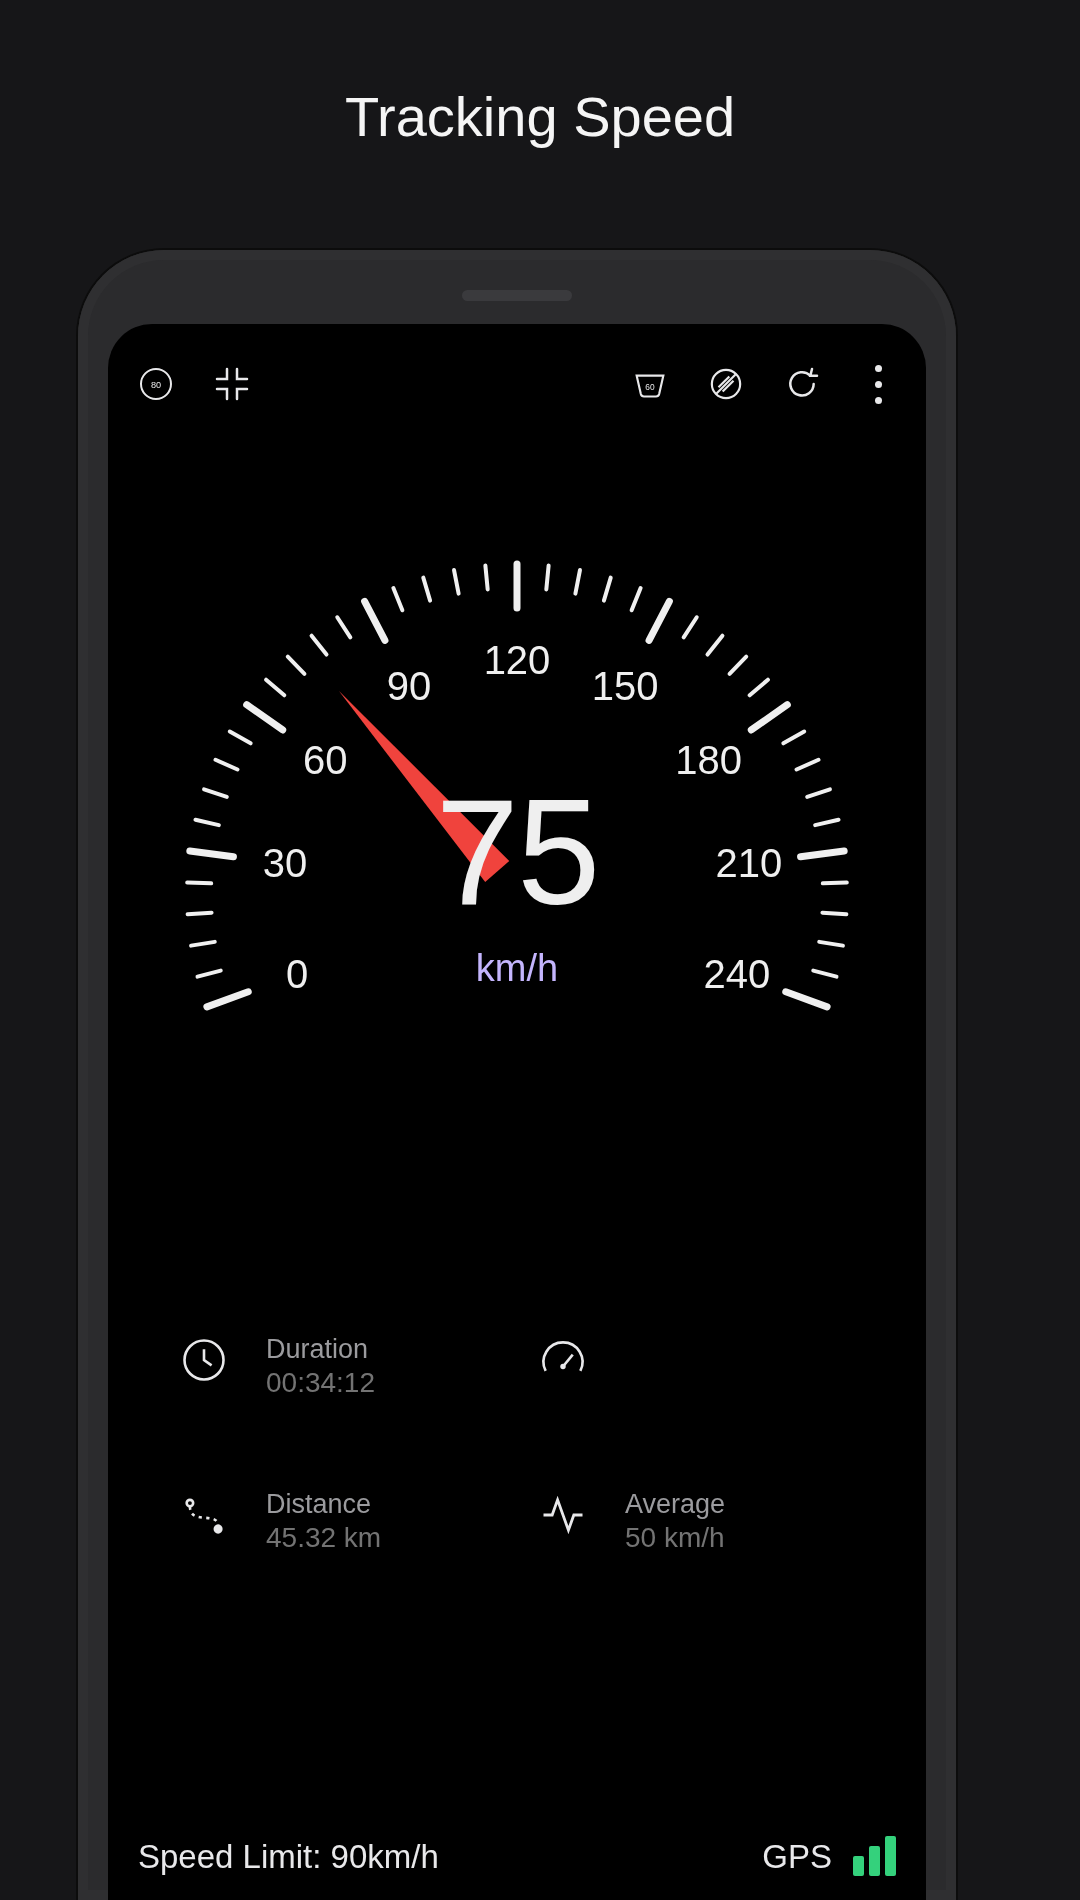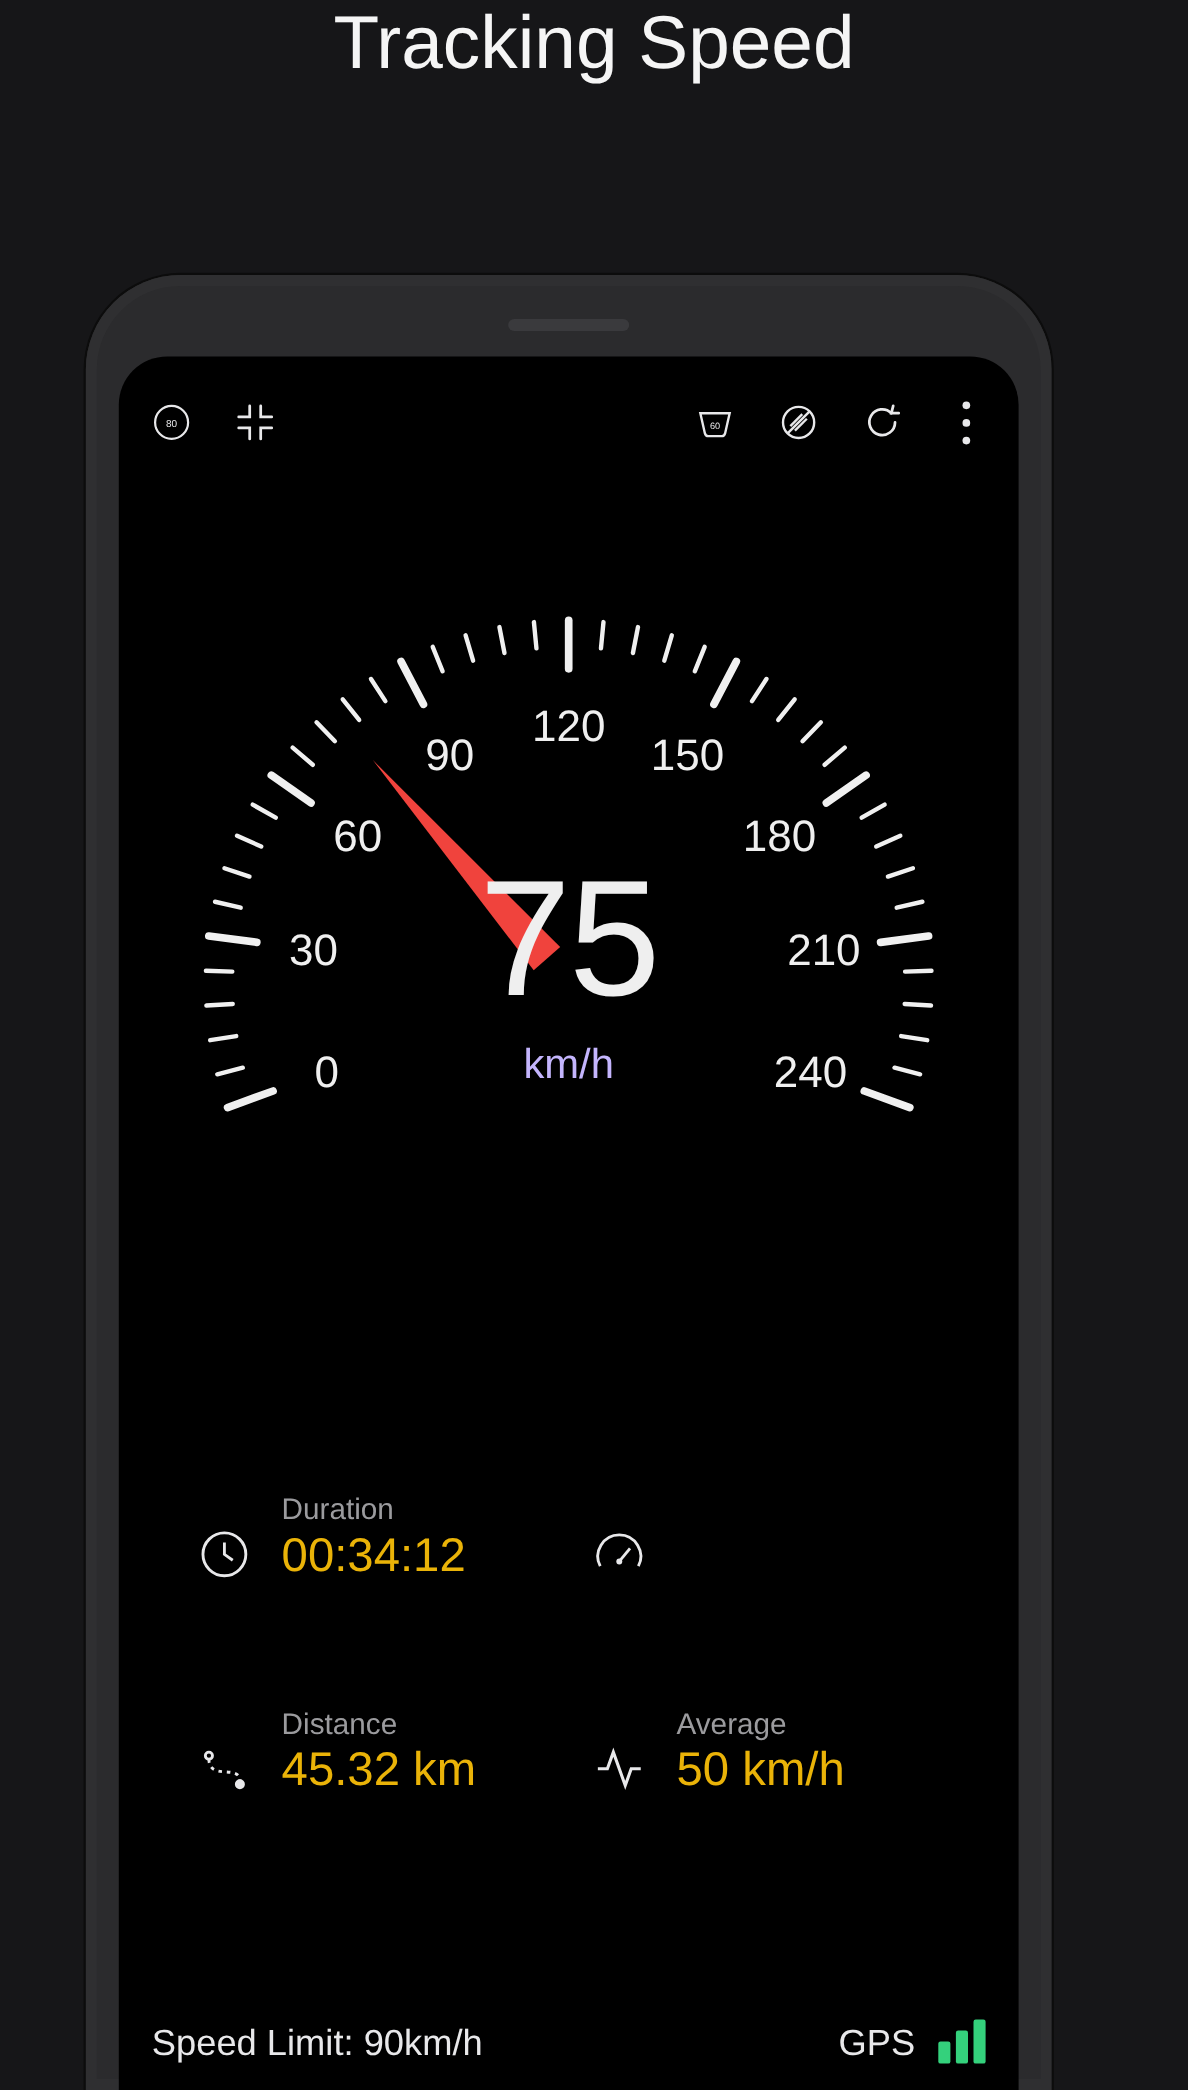--- a/index.html
+++ b/index.html
@@ -5,23 +5,24 @@
   * { margin: 0; padding: 0; box-sizing: border-box; }
   body {
     width: 1080px;
     height: 1900px;
     background: #161618;
     font-family: -apple-system, "Helvetica Neue", Arial, sans-serif;
     color: #f5f5f5;
     overflow: hidden;
   }
   .page-title {
-    font-size: 68px;
+    font-size: 56px;
     font-weight: 400;
     text-align: center;
+    padding-top: 84px;
     letter-spacing: 0px;
   }
 
   
   .phone {
     position: absolute;
     left: 78px;
     top: 250px;
     width: 878px;
     height: 1650px;
@@ -117,38 +118,37 @@
     left: 70px;
     right: 70px;
     top: 1010px;
     display: grid;
     grid-template-columns: 1fr 1fr;
     row-gap: 90px;
     column-gap: 40px;
   }
   .stat {
     display: flex;
-    align-items: flex-end;
-    gap: 26px;
-    margin-top: 23px;
+    align-items: flex-start;
+    gap: 36px;
   }
   .stat-icon {
     width: 52px;
     height: 52px;
     color: #e8e8ea;
     flex-shrink: 0;
   }
   .stat-icon svg { width: 100%; height: 100%; }
   .stat-text .lbl {
     font-size: 27px;
     color: #9b9b9e;
   }
   .stat-text .val {
-    font-size: 43px;
-    color: #eab308;
+    font-size: 28px;
+    color: #737373;
     margin-top: 2px;
   }
 
   
   .footer {
     position: absolute;
     left: 30px;
     right: 30px;
     bottom: 24px;
     display: flex;

